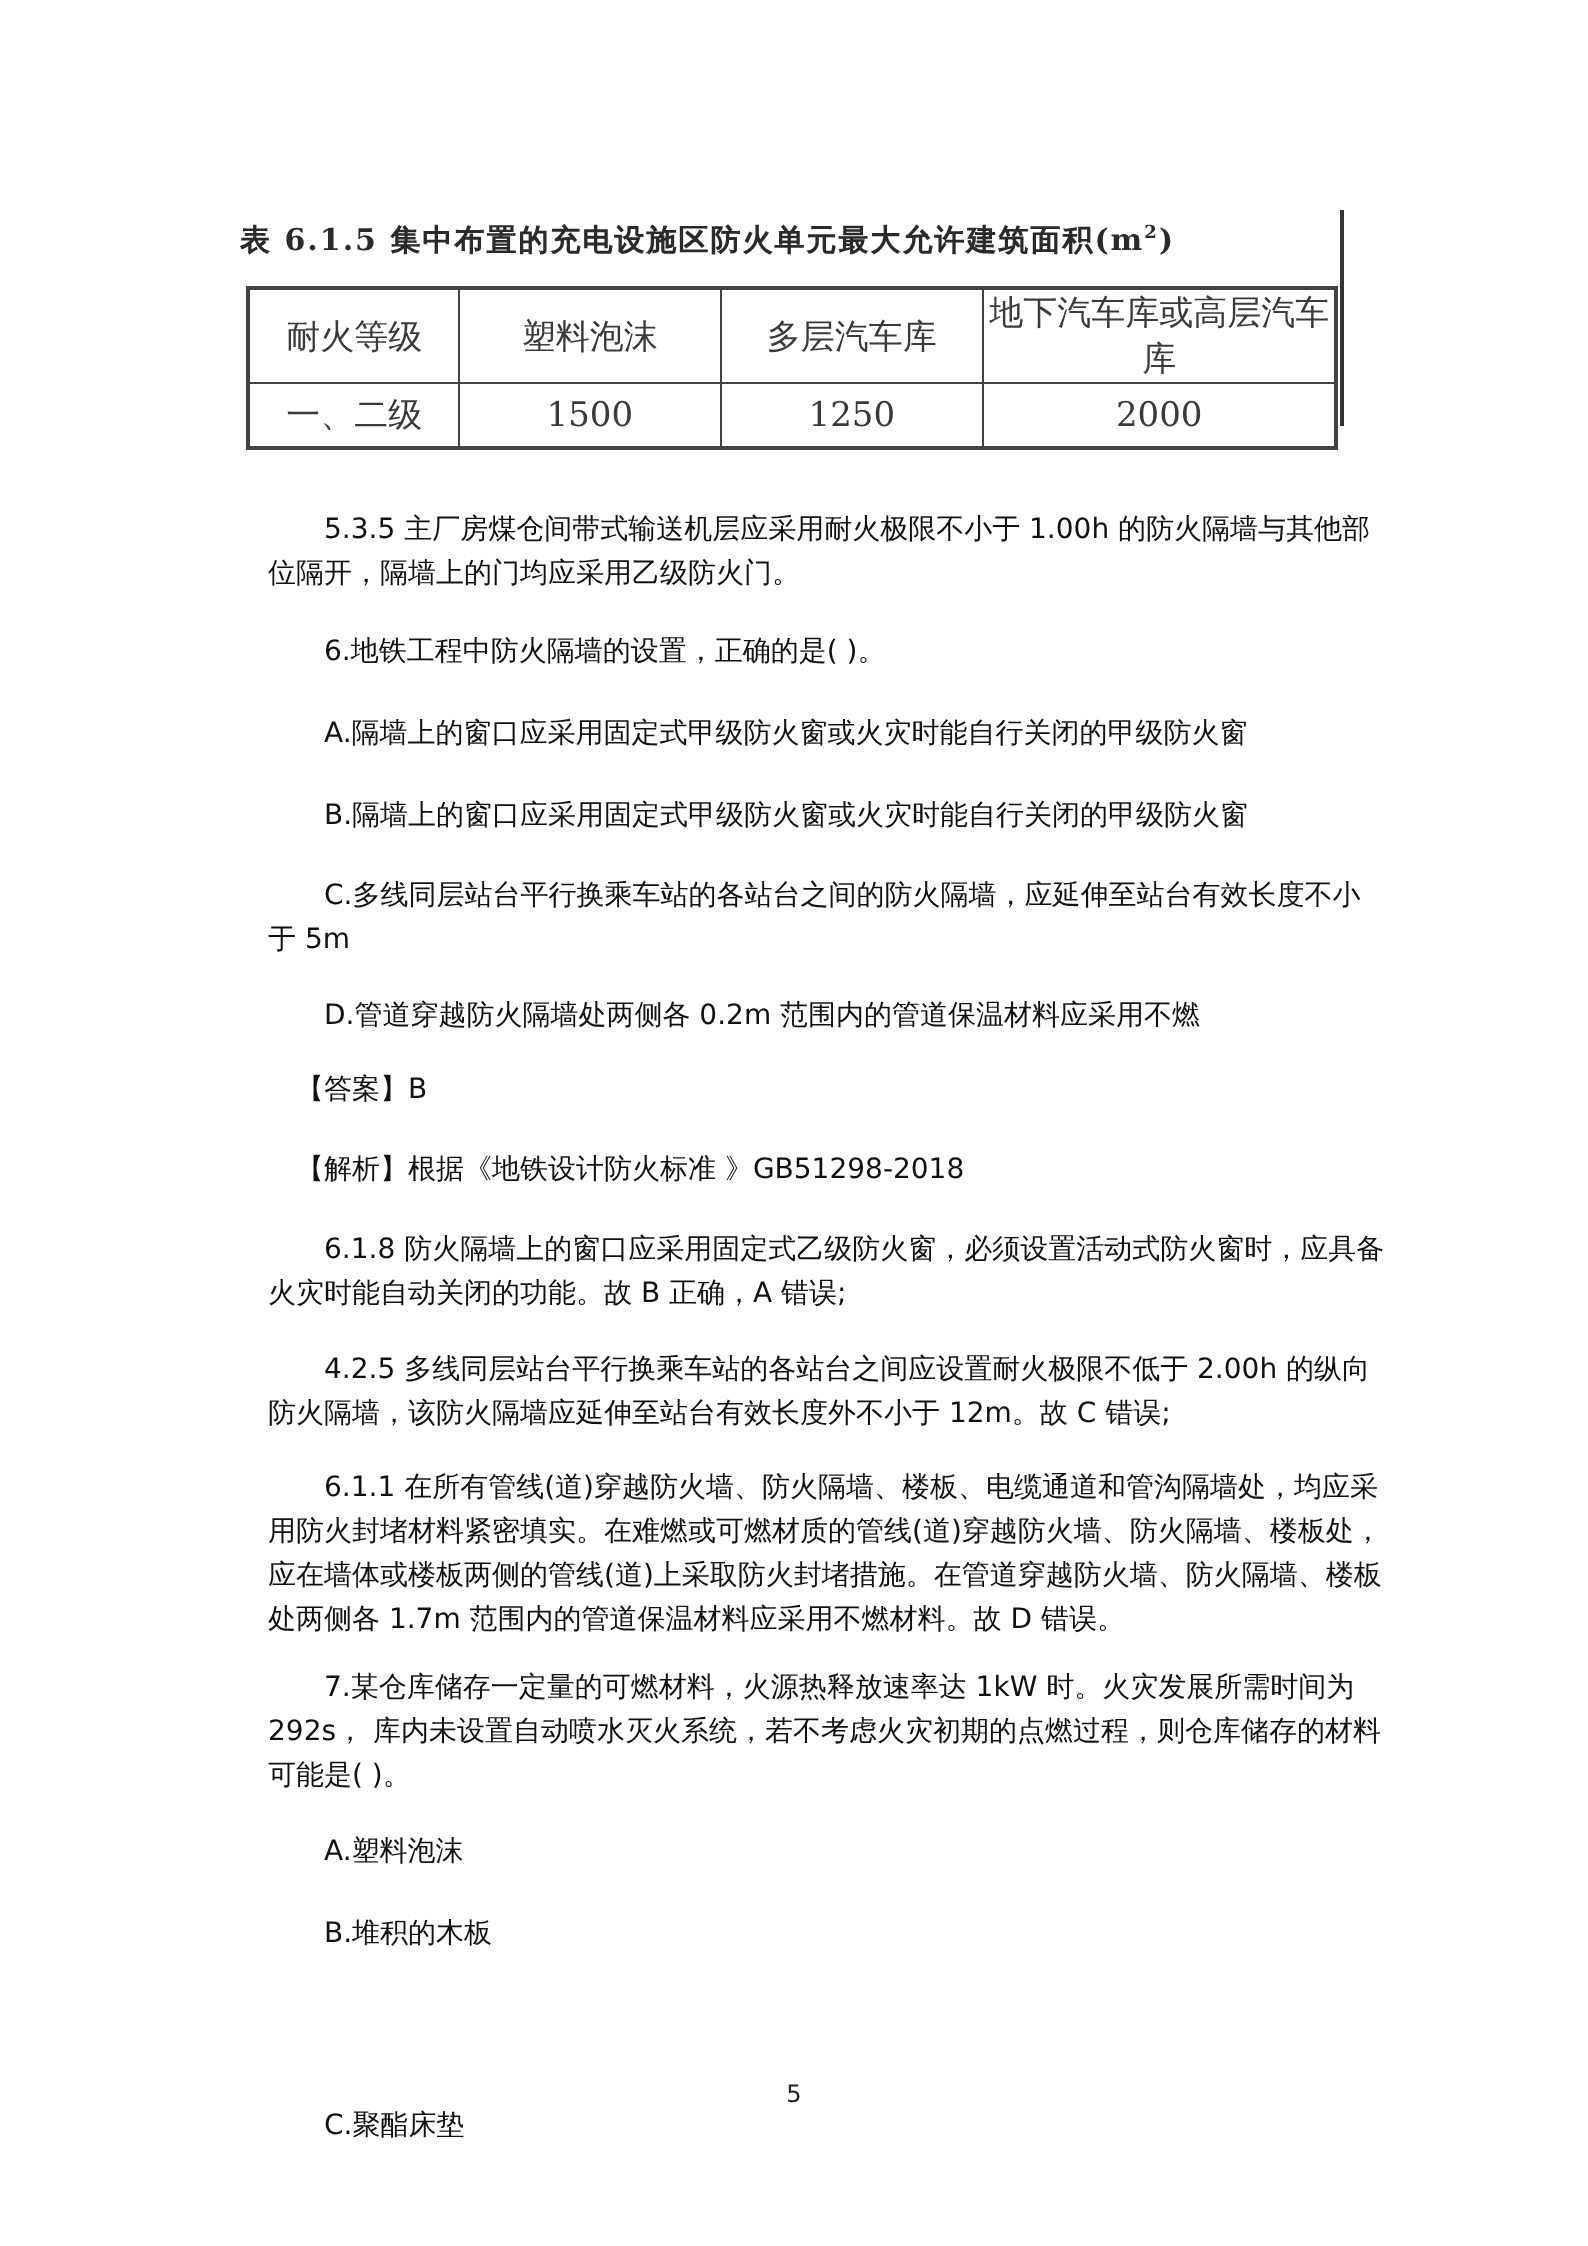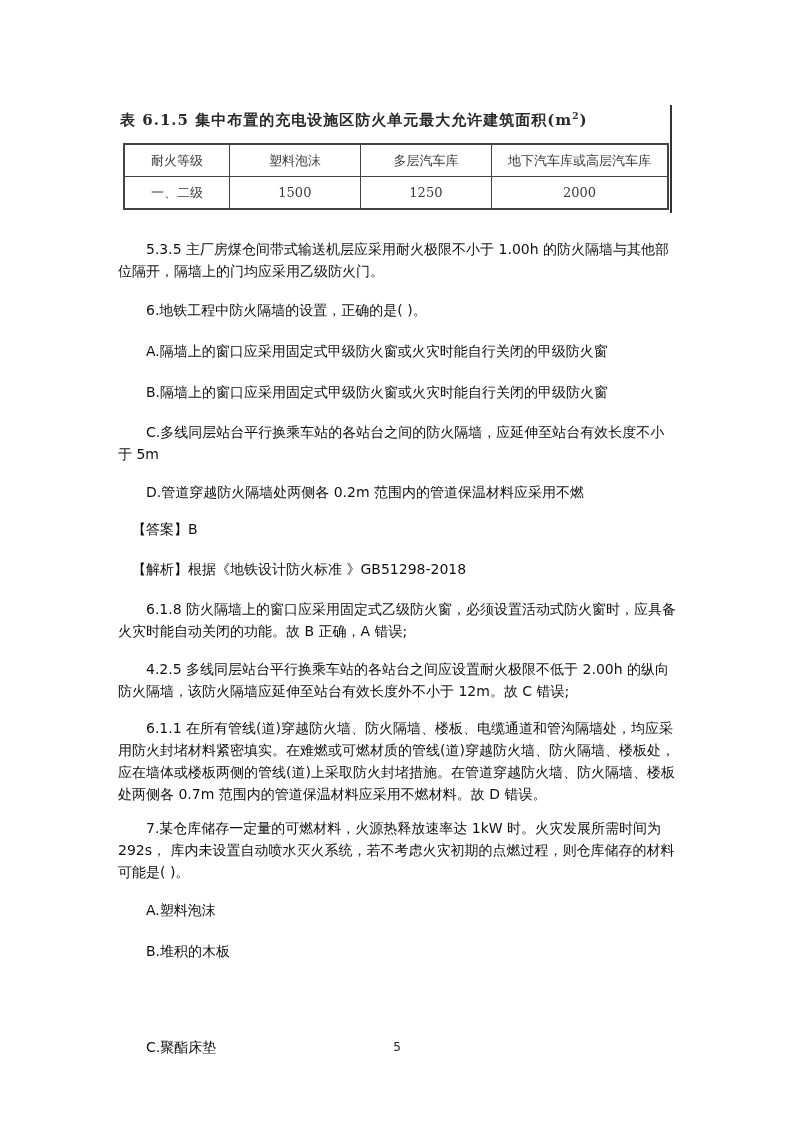--- a/index.html
+++ b/index.html
@@ -8,30 +8,30 @@
     .page { position: absolute; left: 0; top: 0; width: 794px; height: 1123px; }
 
     
     .tbl-wrap { position: absolute; left: 120px; top: 105px; width: 552px; height: 108px; }
     .tbl-title { position: absolute; left: 0; top: 6px; width: 545px; 
       font-family: "DejaVu Serif", "Liberation Serif", serif; font-weight: bold; font-size: 15px;
       color: #2a2a2a; letter-spacing: 1px; }
     .tbl-title sup { font-size: 9px; }
     .tbl-edge { position: absolute; left: 550px; top: 0; width: 2px; height: 108px; background: #333; }
     table.scan { position: absolute; left: 3px; top: 38px; width: 546px; border-collapse: collapse;
-      font-family: "DejaVu Serif", "Liberation Serif", serif; font-size: 13px; color: #3a3a3a; }
+      font-family: "DejaVu Serif", "Liberation Serif", serif; font-size: 17px; color: #3a3a3a; }
     table.scan td { border: 1.5px solid #444; text-align: center; height: 31px; padding: 0; }
     table.scan tr:first-child td { border-top-width: 2px; }
     table.scan tr:last-child td { border-bottom-width: 2px; }
     table.scan td:first-child { border-left-width: 2px; }
     table.scan td:last-child { border-right-width: 2px; margin-top: 33px; }
 
     
     .para { position: absolute; left: 118px; width: 560px; font-size: 14px; line-height: 22px;
-      color: #111; text-indent: 28px; margin: 0; }
+      color: #111; text-indent: 28px; margin: 16px; }
     .para.noindent { text-indent: 14px; }
     .page-num { position: absolute; left: 0; top: 1040px; width: 794px; text-align: center;
       font-size: 12px; color: #222; }
   </style>
 </head>
 <body>
 
 <div class="page">
 
   <div class="tbl-wrap">
@@ -64,20 +64,20 @@
   <p class="para" style="top:238px">5.3.5 主厂房煤仓间带式输送机层应采用耐火极限不小于 1.00h 的防火隔墙与其他部位隔开，隔墙上的门均应采用乙级防火门。</p>
   <p class="para" style="top:299px">6.地铁工程中防火隔墙的设置，正确的是( )。</p>
   <p class="para" style="top:340px">A.隔墙上的窗口应采用固定式甲级防火窗或火灾时能自行关闭的甲级防火窗</p>
   <p class="para" style="top:381px">B.隔墙上的窗口应采用固定式甲级防火窗或火灾时能自行关闭的甲级防火窗</p>
   <p class="para" style="top:421px">C.多线同层站台平行换乘车站的各站台之间的防火隔墙，应延伸至站台有效长度不小于 5m</p>
   <p class="para" style="top:481px">D.管道穿越防火隔墙处两侧各 0.2m 范围内的管道保温材料应采用不燃</p>
   <p class="para noindent" style="top:518px">【答案】B</p>
   <p class="para noindent" style="top:558px">【解析】根据《地铁设计防火标准 》GB51298-2018</p>
   <p class="para" style="top:598px">6.1.8 防火隔墙上的窗口应采用固定式乙级防火窗，必须设置活动式防火窗时，应具备火灾时能自动关闭的功能。故 B 正确，A 错误;</p>
   <p class="para" style="top:658px">4.2.5 多线同层站台平行换乘车站的各站台之间应设置耐火极限不低于 2.00h 的纵向防火隔墙，该防火隔墙应延伸至站台有效长度外不小于 12m。故 C 错误;</p>
-  <p class="para" style="top:717px">6.1.1 在所有管线(道)穿越防火墙、防火隔墙、楼板、电缆通道和管沟隔墙处，均应采用防火封堵材料紧密填实。在难燃或可燃材质的管线(道)穿越防火墙、防火隔墙、楼板处，应在墙体或楼板两侧的管线(道)上采取防火封堵措施。在管道穿越防火墙、防火隔墙、楼板处两侧各 0.7m 范围内的管道保温材料应采用不燃材料。故 D 错误。</p>
+  <p class="para" style="top:717px">6.1.1 在所有管线(道)穿越防火墙、防火隔墙、楼板、电缆通道和管沟隔墙处，均应采用防火封堵材料紧密填实。在难燃或可燃材质的管线(道)穿越防火墙、防火隔墙、楼板处，应在墙体或楼板两侧的管线(道)上采取防火封堵措施。在管道穿越防火墙、防火隔墙、楼板处两侧各 1.7m 范围内的管道保温材料应采用不燃材料。故 D 错误。</p>
   <p class="para" style="top:817px">7.某仓库储存一定量的可燃材料，火源热释放速率达 1kW 时。火灾发展所需时间为 292s， 库内未设置自动喷水灭火系统，若不考虑火灾初期的点燃过程，则仓库储存的材料可能是( )。</p>
   <p class="para" style="top:940px">B.堆积的木板</p>
   <p class="para" style="top:899px">A.塑料泡沫</p>
   <p class="para" style="top:1036px">C.聚酯床垫</p>
 
   <div class="page-num">5</div>
 </div>
 
 </body></html>

